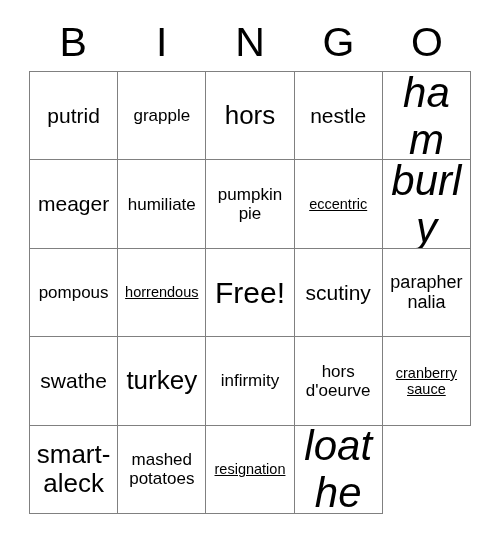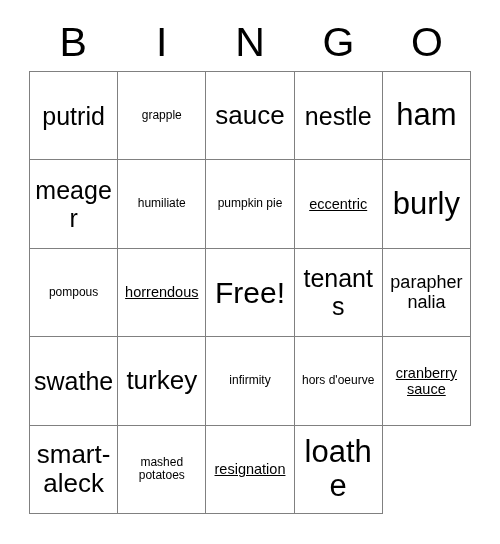--- a/index.html
+++ b/index.html
@@ -72,24 +72,24 @@
   .cell span {
     display: block;
     width: 100%;
     line-height: 1.12;
     word-wrap: break-word;
   }
 
   
   .fs-xs  span { font-size: 18px; }
   .fs-sm  span { font-size: 14.5px; text-decoration: underline; }
-  .fs-md  span { font-size: 12px; }
-  .fs-lg  span { font-size: 25px; }
+  .fs-md  span { font-size: 17px; }
+  .fs-lg  span { font-size: 21px; }
   .fs-xl  span { font-size: 26px; }
-  .fs-xxl span { font-size: 31px; }
+  .fs-xxl span { font-size: 42px; font-style: italic; }
   .fs-free span { font-size: 30px; }
 </style>
 </head>
 <body>
 
 <div id="bingo-card">
 
   <div id="header-row">
     <div class="header-cell">B</div>
     <div class="header-cell">I</div>
@@ -100,21 +100,21 @@
 
   <div id="grid">
 
     <div class="cell fs-lg">
         <span>putrid</span>
       </div>
     <div class="cell fs-md">
         <span>grapple</span>
       </div>
     <div class="cell fs-xl">
-        <span>sauce</span>
+        <span>hors</span>
       </div>
     <div class="cell fs-lg">
         <span>nestle</span>
       </div>
     <div class="cell fs-xxl">
         <span>ham</span>
       </div>
 
     <div class="cell fs-lg">
         <span>meager</span>
@@ -135,21 +135,21 @@
     <div class="cell fs-md">
         <span>pompous</span>
       </div>
     <div class="cell fs-sm">
         <span>horrendous</span>
       </div>
     <div class="cell fs-free">
         <span>Free!</span>
       </div>
     <div class="cell fs-lg">
-        <span>tenants</span>
+        <span>scutiny</span>
       </div>
     <div class="cell fs-xs">
         <span>paraphernalia</span>
       </div>
 
     <div class="cell fs-lg">
         <span>swathe</span>
       </div>
     <div class="cell fs-xl">
         <span>turkey</span>

